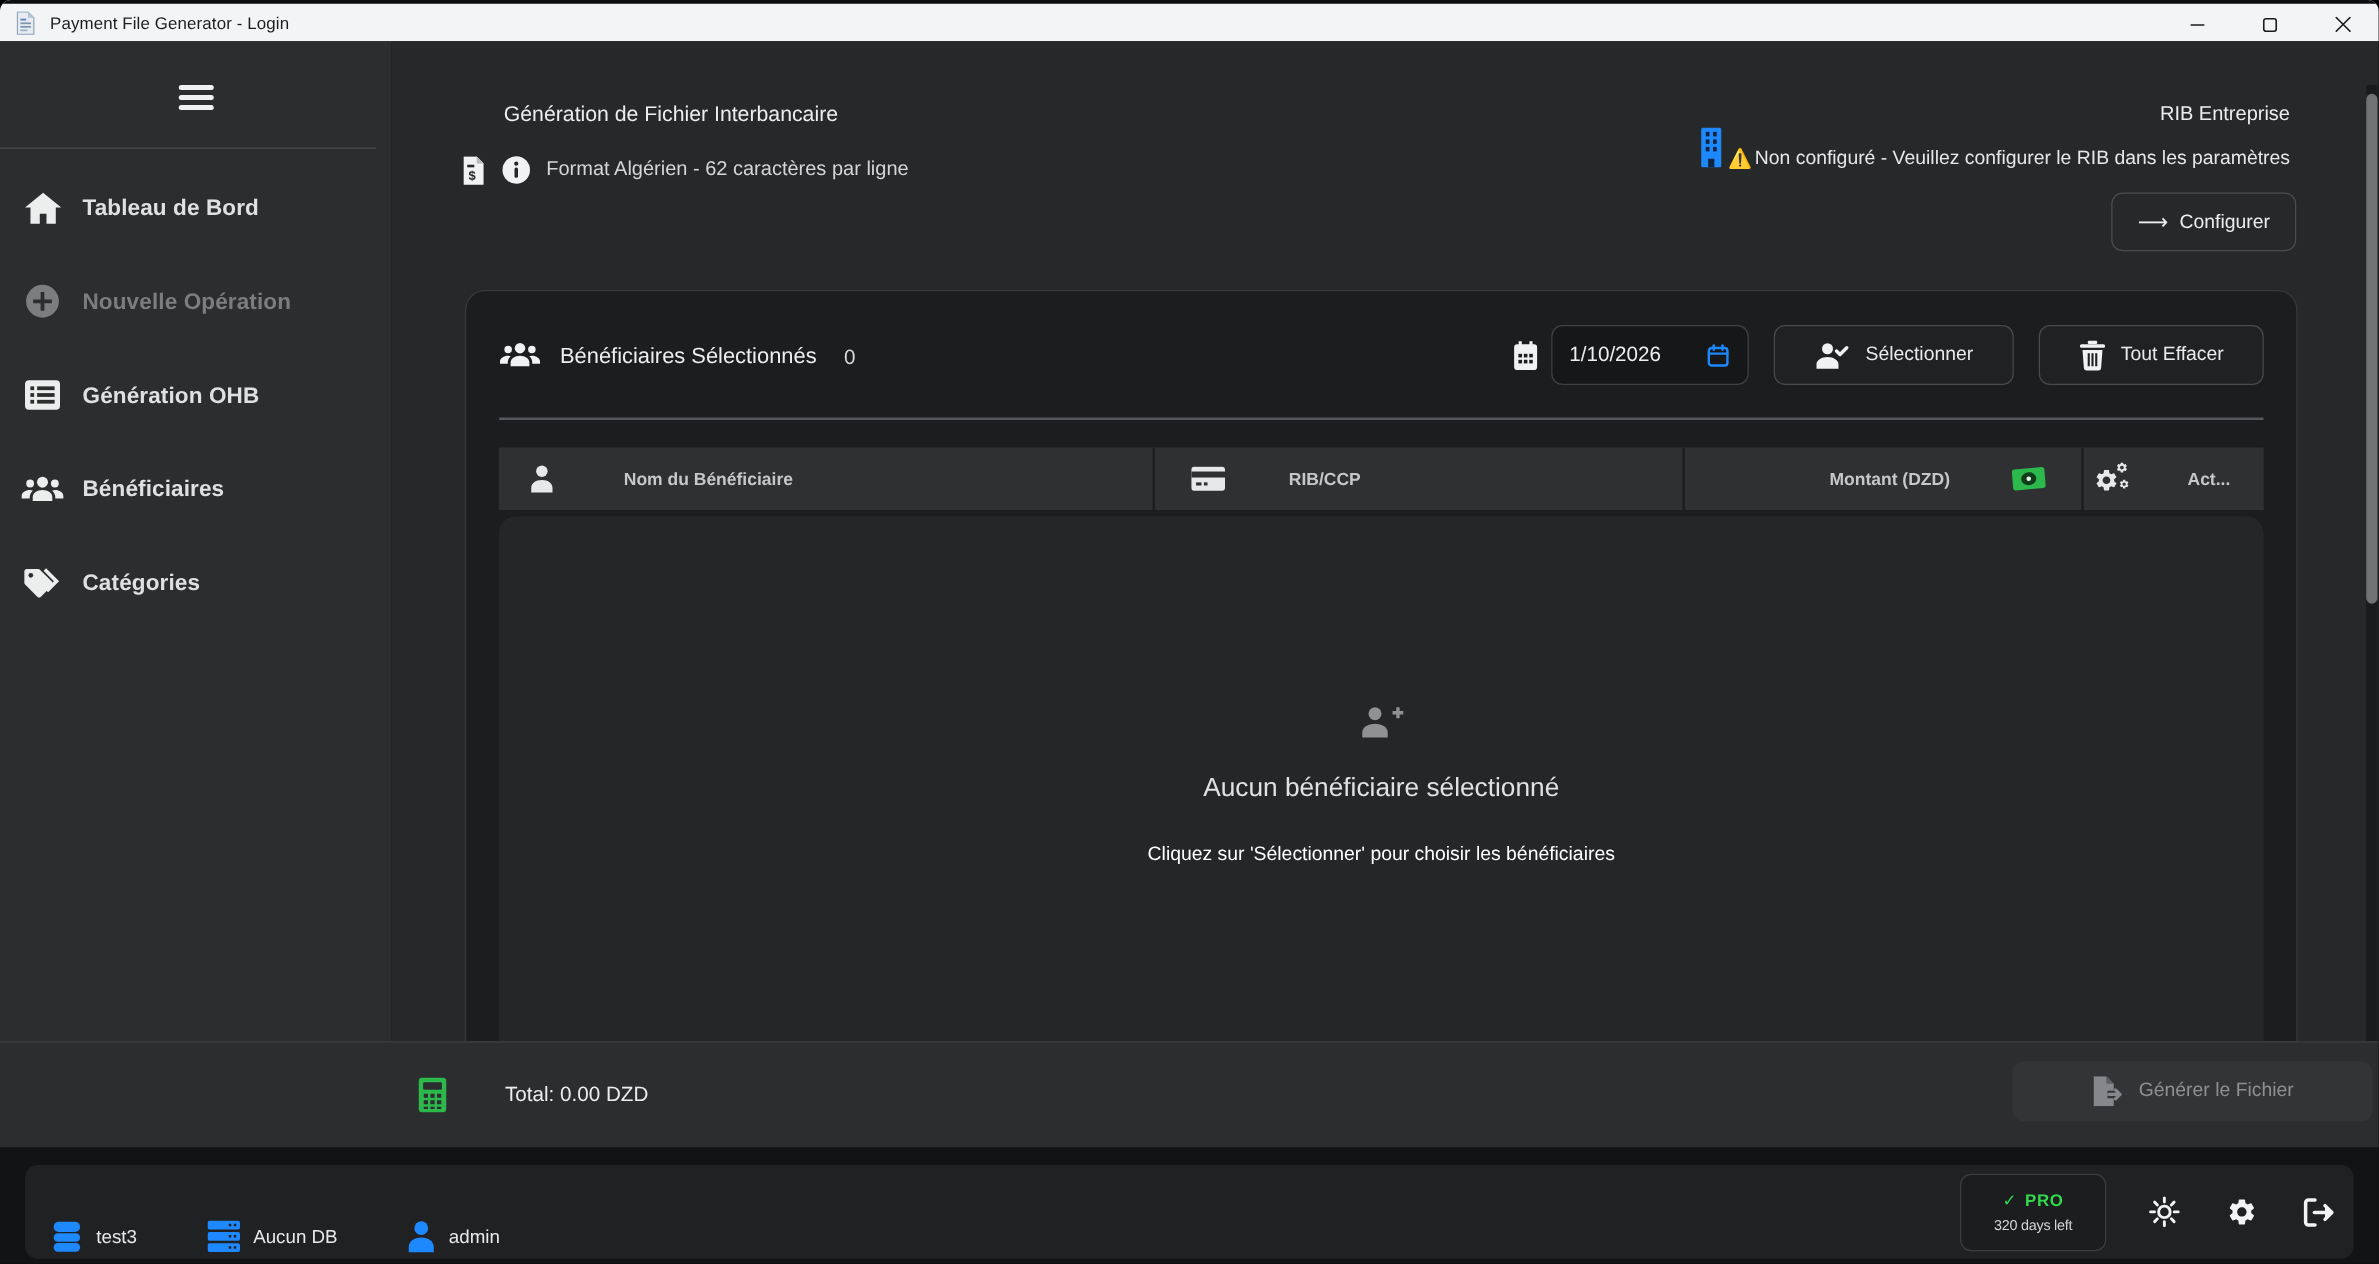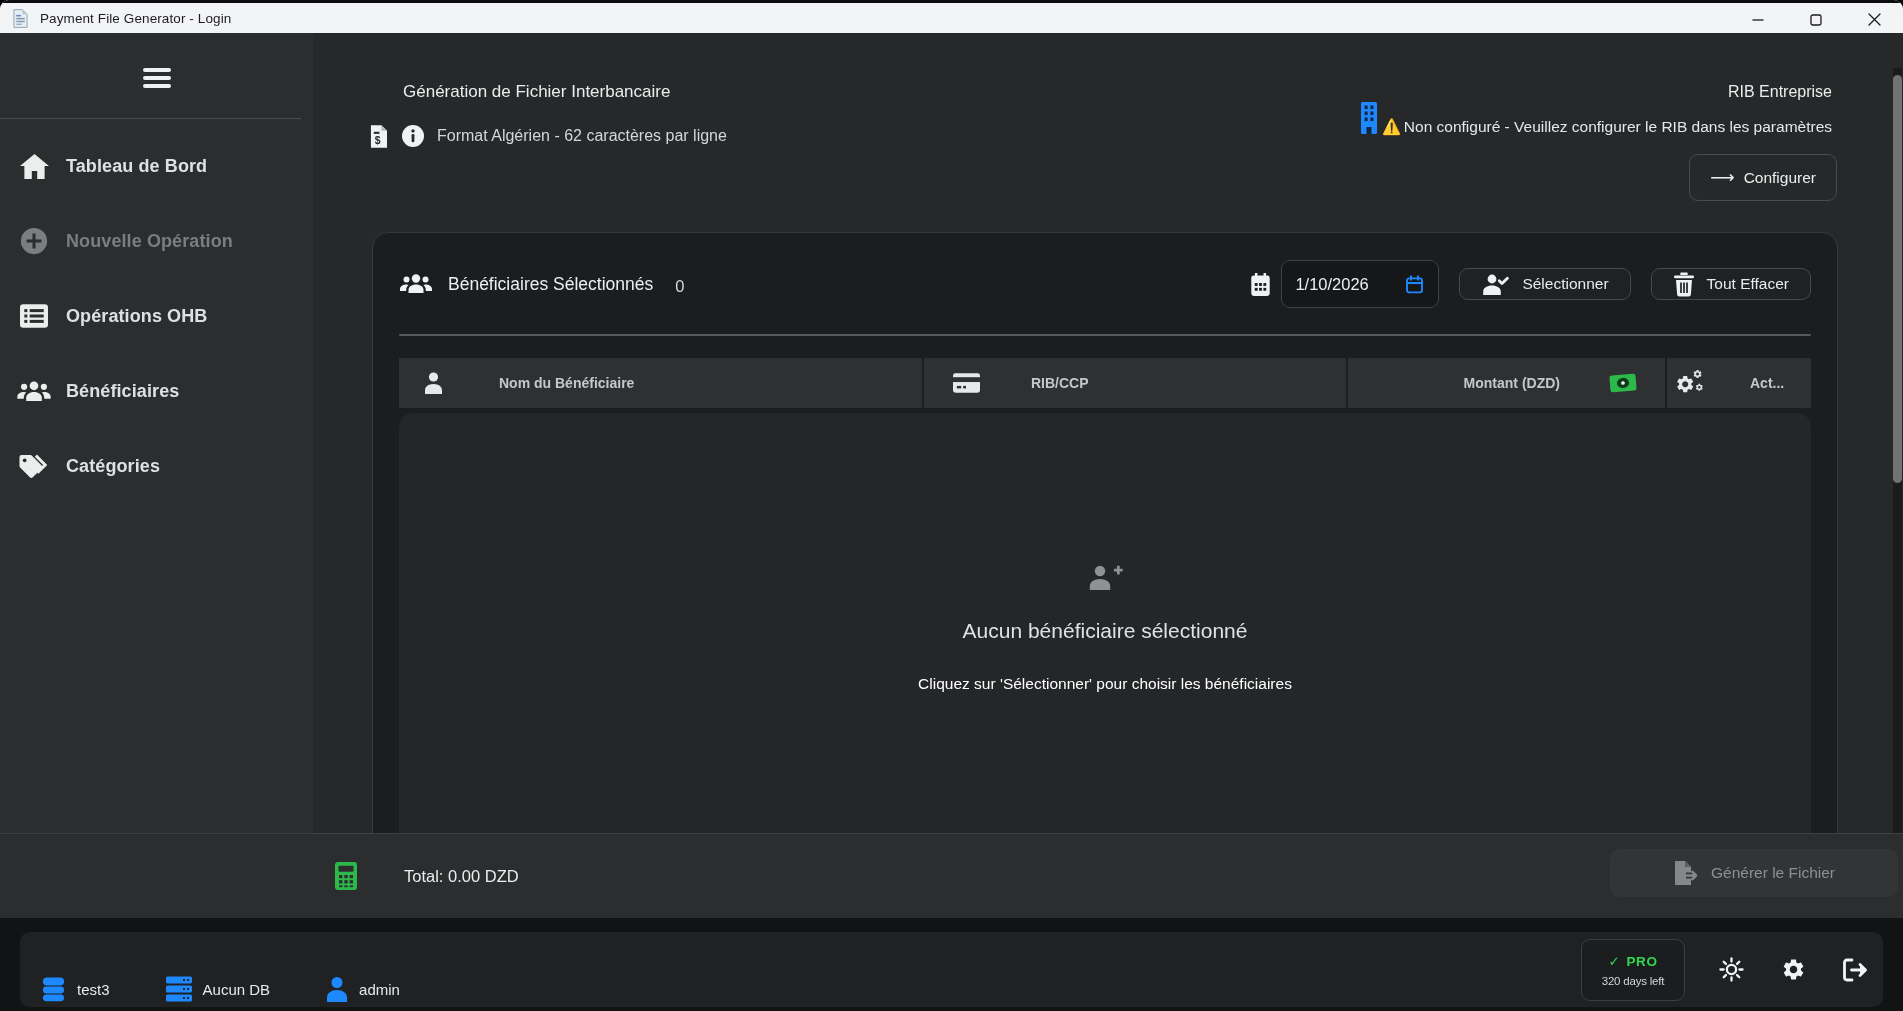--- a/index.html
+++ b/index.html
@@ -48,21 +48,21 @@
     background:#1b1d1f; border:1px solid #37393b; border-radius:16px; }
   .panel-header { display:flex; align-items:center; height:50px; margin:26px 26px 0; }
   .panel-title { margin-left:15px; font-size:17.5px; font-weight:500; color:#edeeef; }
   .panel-count { margin-left:22px; margin-top:5px; font-size:16.5px; color:#d8d9da; }
   .panel-header-right { margin-left:auto; display:flex; align-items:center; }
   .cal-white { margin-right:9px; display:flex; }
   .date-input { width:158px; height:48px; background:#151718; border:1px solid #3f4143; border-radius:9px;
     display:flex; align-items:center; justify-content:space-between; padding:0 13px; margin-right:20px; }
   .date-input input { width:100px; background:transparent; border:none; outline:none; color:#eceef0;
     font-size:16.5px; font-family:inherit; }
-  .btn { height:32px; padding:0 21px; background:#1f2123; border:1px solid #47494b; border-radius:9px;
+  .btn { height:48px; padding:0 31px; background:#1f2123; border:1px solid #47494b; border-radius:9px;
     display:flex; align-items:center; cursor:pointer; color:#e9eaeb; font-size:15.5px; }
   .btn + .btn { margin-left:20px; }
   .btn .btn-icon { margin-right:12px; display:flex; }
   .panel-divider { margin:25px 26px 0; height:2px; background:#55575a; border-radius:1px; }
 
   .table-header { margin:22px 26px 0; height:50px; background:#2e3032; display:flex; align-items:stretch;
     font-size:14px; font-weight:600; color:#c6c7c8; }
   .th { display:flex; align-items:center;gap:36px; }
   .th-sep { border-left:2px solid #1b1d1f; }
   .th-name   { width:523px; padding-left:24px; }
@@ -92,21 +92,21 @@
   .generate-btn .btn-icon { margin-right:12px; display:flex; }
 
   
   .statuszone { position:absolute; top:918px; left:0; right:0; height:93px; background:#121315; }
   .statusbar { position:absolute; left:20px; right:20px; top:14px; height:75px; background:#1f2123;
     border-radius:10px; display:flex; align-items:center; padding-left:21px; }
   .status-item { display:flex; align-items:center; margin-right:56px;margin-top:39px; }
   .status-item .st-icon { display:flex; margin-right:11px; }
   .status-text { font-size:15px; font-weight:500; color:#e8e9ea; }
   .status-right { margin-left:auto; display:flex; align-items:center; padding-right:16px; }
-  .pro-badge { width:104px; height:62px; border:1.5px solid #3b3d3f; border-radius:9px; background:#1b1d1f;
+  .pro-badge { width:117px; height:62px; border:1.5px solid #3b3d3f; border-radius:9px; background:#1b1d1f;
     display:flex; flex-direction:column; align-items:center; justify-content:center; margin-right:34px; }
   .pro-line { font-size:13.5px; font-weight:700; color:#32d74b; letter-spacing:.6px; }
   .pro-check { margin-right:6px; font-weight:400; }
   .pro-days { margin-top:6px; font-size:11.5px; color:#d4d5d7; letter-spacing:-.2px; }
   .status-iconbtn { width:24px; display:flex; justify-content:center; margin-left:38px; cursor:pointer; color:#f2f3f4; }
 </style>
 </head>
 <body>
 
 <div class="window">
@@ -173,21 +173,21 @@
               <g fill="#2b2d2f">
                 <rect x="4" y="4.6" width="2.8" height="2.8"></rect>
                 <rect x="9" y="4.6" width="13" height="2.8"></rect>
                 <rect x="4" y="9.6" width="2.8" height="2.8"></rect>
                 <rect x="9" y="9.6" width="13" height="2.8"></rect>
                 <rect x="4" y="14.6" width="2.8" height="2.8"></rect>
                 <rect x="9" y="14.6" width="13" height="2.8"></rect>
               </g>
             </svg>
         </span>
-        <span class="nav-label">Opérations OHB</span>
+        <span class="nav-label">Génération OHB</span>
       </div>
       <div class="nav-item">
         <span class="nav-icon">
           <svg width="36" height="25" viewBox="0 0 34 24" fill="currentColor">
               <circle cx="7.5" cy="7.5" r="3"></circle>
               <circle cx="26.5" cy="7.5" r="3"></circle>
               <circle cx="17" cy="6.5" r="4.2"></circle>
               <path d="M17 12.5c-4.3 0-7.5 2.4-7.5 5.4V21h15v-3.1c0-3-3.2-5.4-7.5-5.4z"></path>
               <path d="M7.5 12.5c-3.6 0-6.5 2-6.5 4.5V19h6.2v-1.1c0-1.9.9-3.6 2.4-4.9-.7-.3-1.4-.5-2.1-.5z"></path>
               <path d="M26.5 12.5c-.7 0-1.4.2-2.1.5 1.5 1.3 2.4 3 2.4 4.9V19H33v-2c0-2.5-2.9-4.5-6.5-4.5z"></path>

